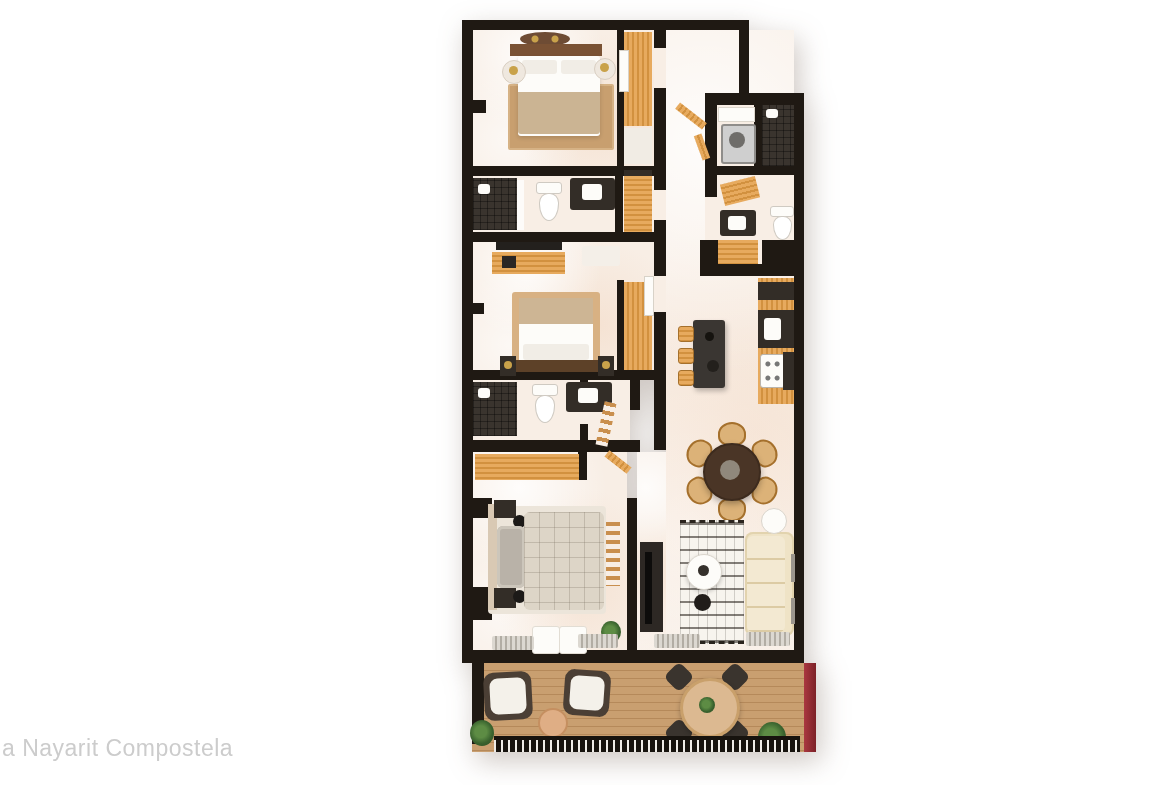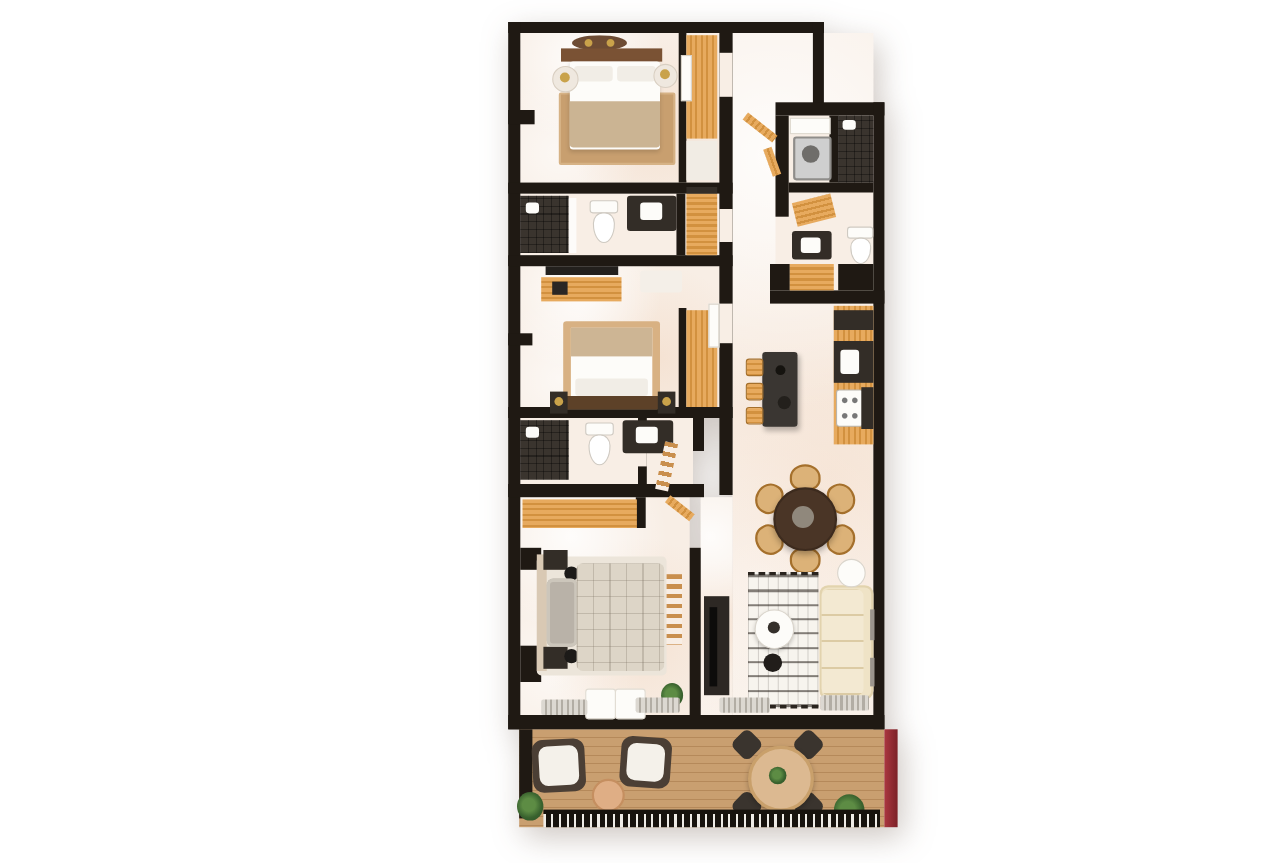--- a/index.html
+++ b/index.html
@@ -219,13 +219,14 @@
     <div class="a r6" style="left:210px;top:708px;width:22px;height:22px;background:#3a342e;transform:rotate(45deg)"></div>
     <div class="a r6" style="left:266px;top:708px;width:22px;height:22px;background:#3a342e;transform:rotate(45deg)"></div>
     <div class="a rd" style="left:222px;top:664px;width:54px;height:54px;background:#dcb991;border:3px solid #c9a06b;box-shadow:0 2px 5px rgba(0,0,0,.25)"></div>
     <div class="a plant" style="left:241px;top:683px;width:16px;height:16px"></div>
     <div class="a plant" style="left:12px;top:706px;width:24px;height:26px"></div>
     <div class="a plant" style="left:300px;top:708px;width:28px;height:30px"></div>
     <div class="a rail" style="left:36px;top:722px;width:306px;height:12px"></div>
     <div class="a red" style="left:346px;top:649px;width:12px;height:89px"></div>
   </div>
 
+  <div class="a watermark">a Nayarit Compostela</div>
 </div>
 
 </body></html>

